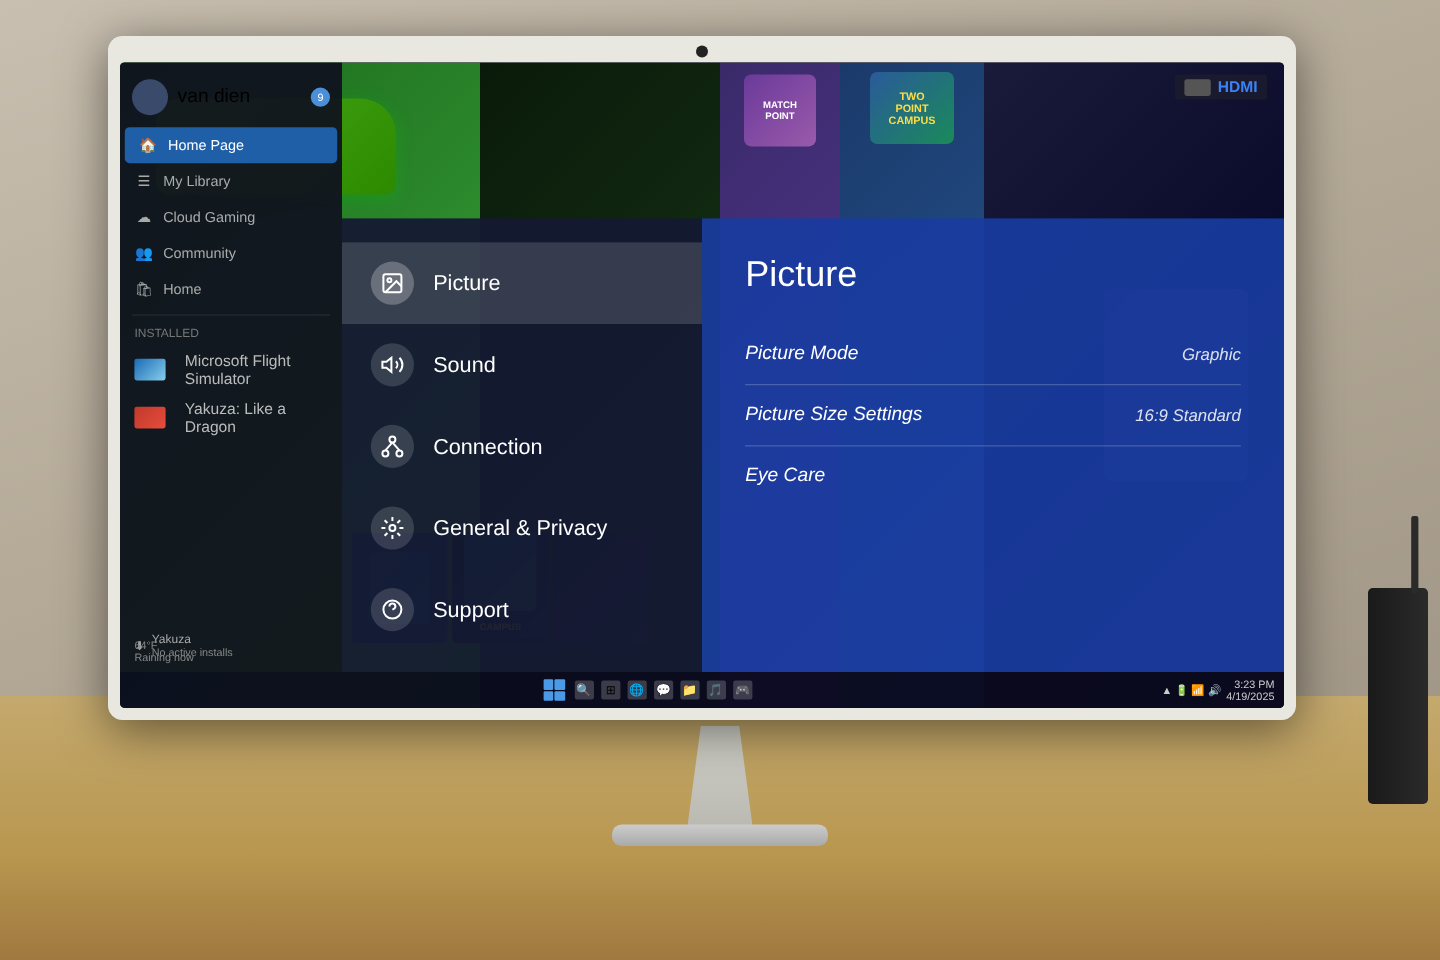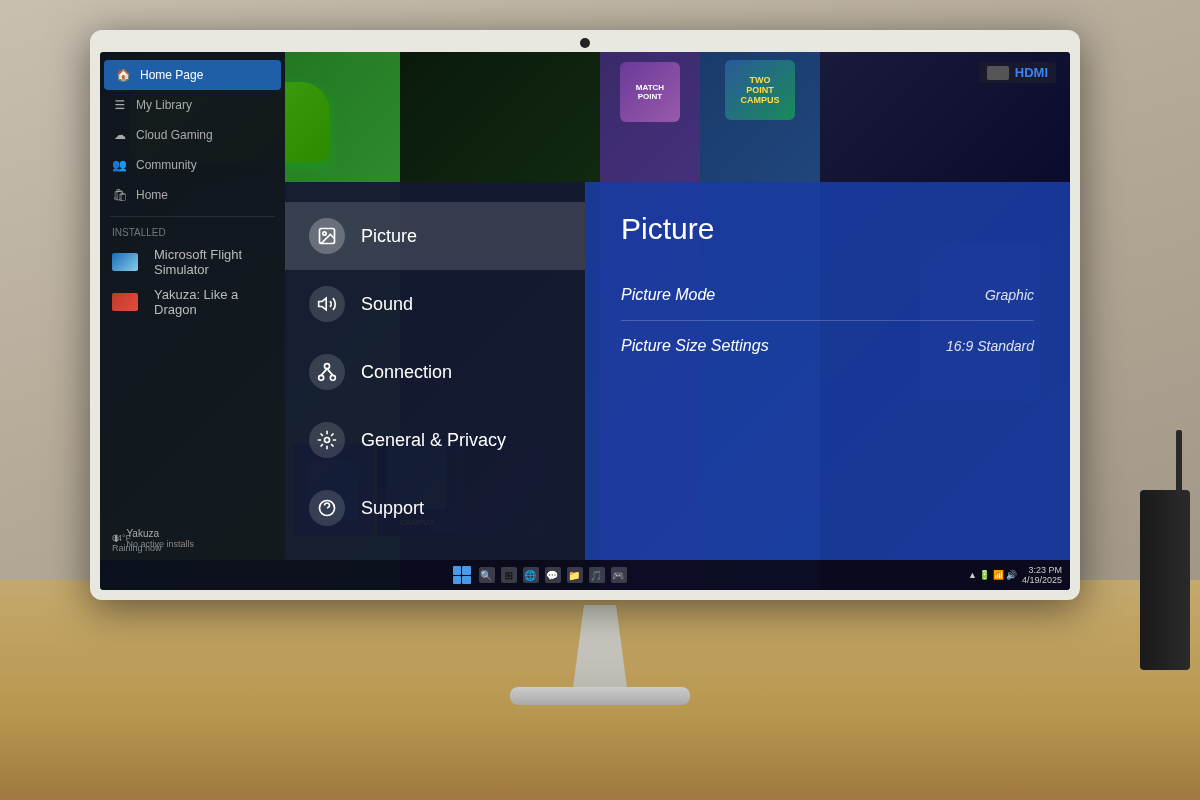--- a/index.html
+++ b/index.html
@@ -565,20 +565,25 @@
         </div>
 
         <div class="game-card-showcase game-card-right">
           <div style="width:120px;height:160px;background:linear-gradient(135deg,#2a1a3a,#3a2a5a,#1a3a5a);border-radius:6px;opacity:0.8;"></div>
         </div>
       </div>
     </div>
 
     <div class="sidebar">
 
+      <div class="sidebar-user">
+        <div class="sidebar-avatar"></div>
+        <div>van dien</div>
+        <div class="sidebar-notification">9</div>
+      </div>
 
       <div class="sidebar-nav-item active">
         <div class="nav-icon">🏠</div>
         <span>Home Page</span>
       </div>
       <div class="sidebar-nav-item">
         <div class="nav-icon">☰</div>
         <span>My Library</span>
       </div>
       <div class="sidebar-nav-item">
@@ -674,20 +679,23 @@
         <div class="settings-row">
           <span class="settings-row-label">Picture Mode</span>
           <span class="settings-row-value">Graphic</span>
         </div>
 
         <div class="settings-row">
           <span class="settings-row-label">Picture Size Settings</span>
           <span class="settings-row-value">16:9 Standard</span>
         </div>
 
+        <div class="settings-row">
+          <span class="settings-row-label">Eye Care</span>
+        </div>
 
       </div>
 
     </div>
 
     <div class="bottom-games">
       <div class="bottom-game-card bgc-1">
         <div style="width:100%;height:100%;background:linear-gradient(135deg,#1a3a5a,#2a4a7a);display:flex;align-items:center;justify-content:center;">
           <div style="width:50px;height:60px;background:linear-gradient(135deg,#2a5a9a,#1a7aaa);border-radius:4px;"></div>
         </div>

